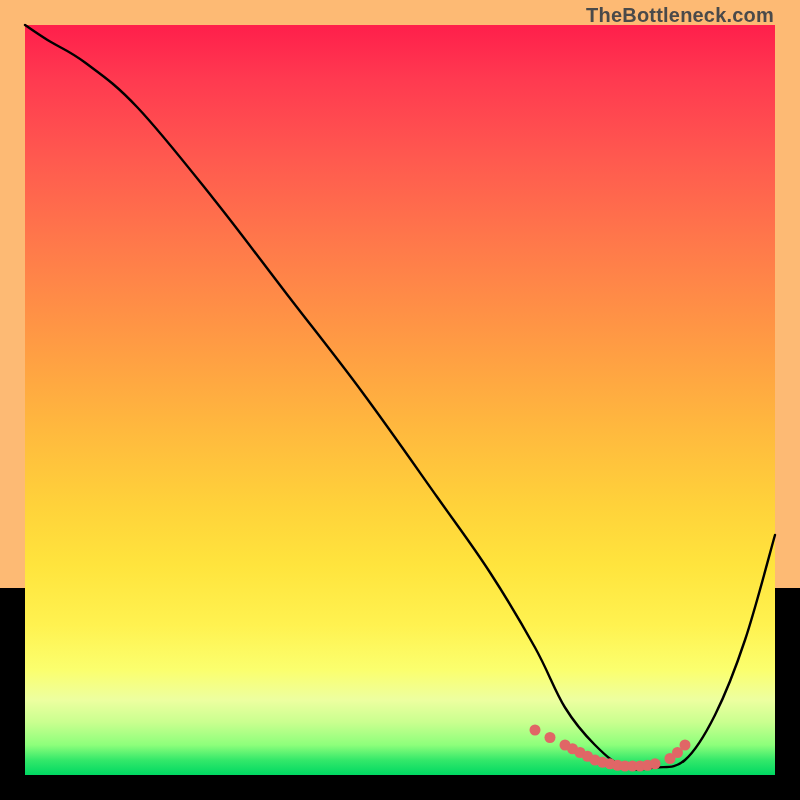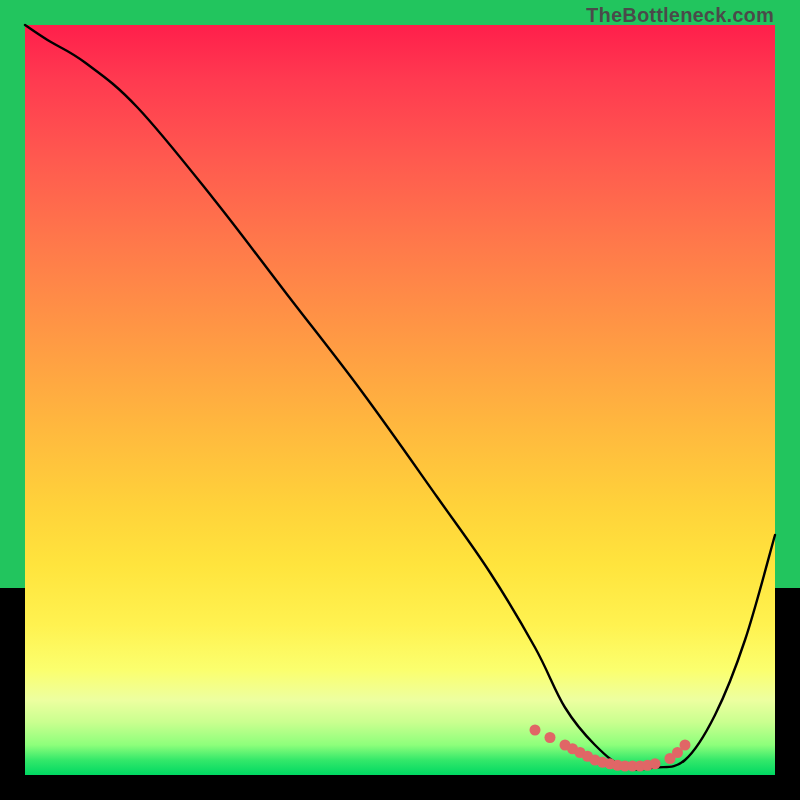--- a/index.html
+++ b/index.html
@@ -10,21 +10,21 @@
     background: #000;
     overflow: hidden;
     font-family: Arial, Helvetica, sans-serif;
   }
   .frame {
     position: absolute;
     top: 0;
     left: 0;
     width: 800px;
     height: 588px;
-    background: #22c55e;
+    background: #fdba74;
   }
   .plot {
     position: absolute;
     top: 25px;
     left: 25px;
     width: 750px;
     height: 750px;
     
     background: linear-gradient(
       to bottom,

